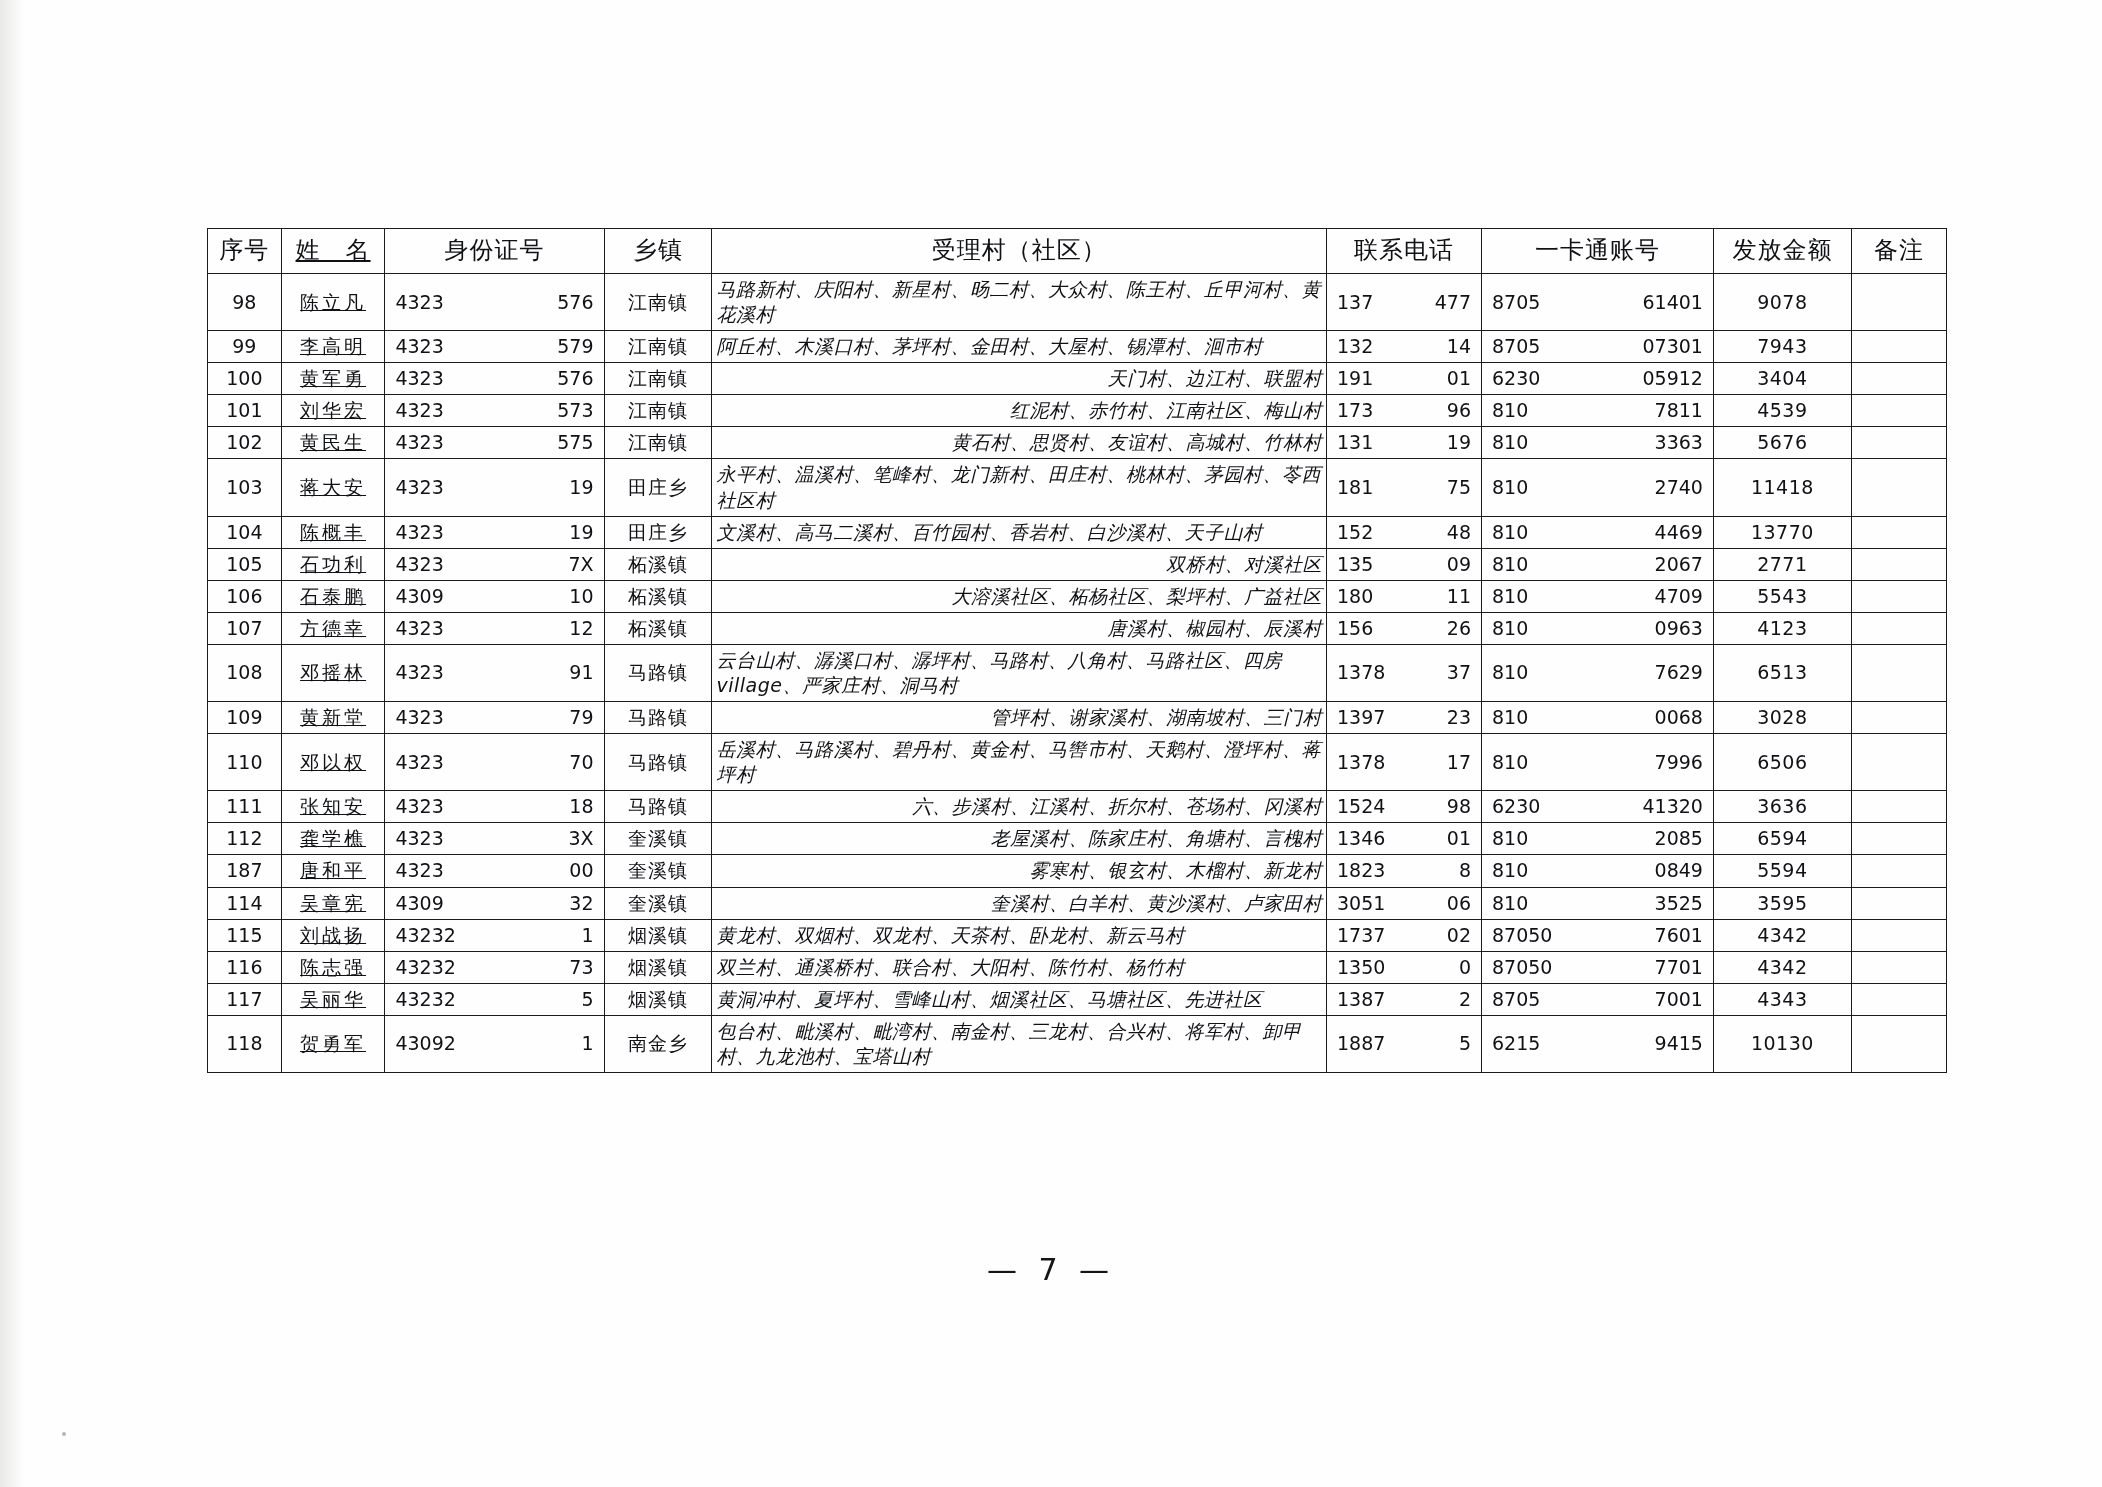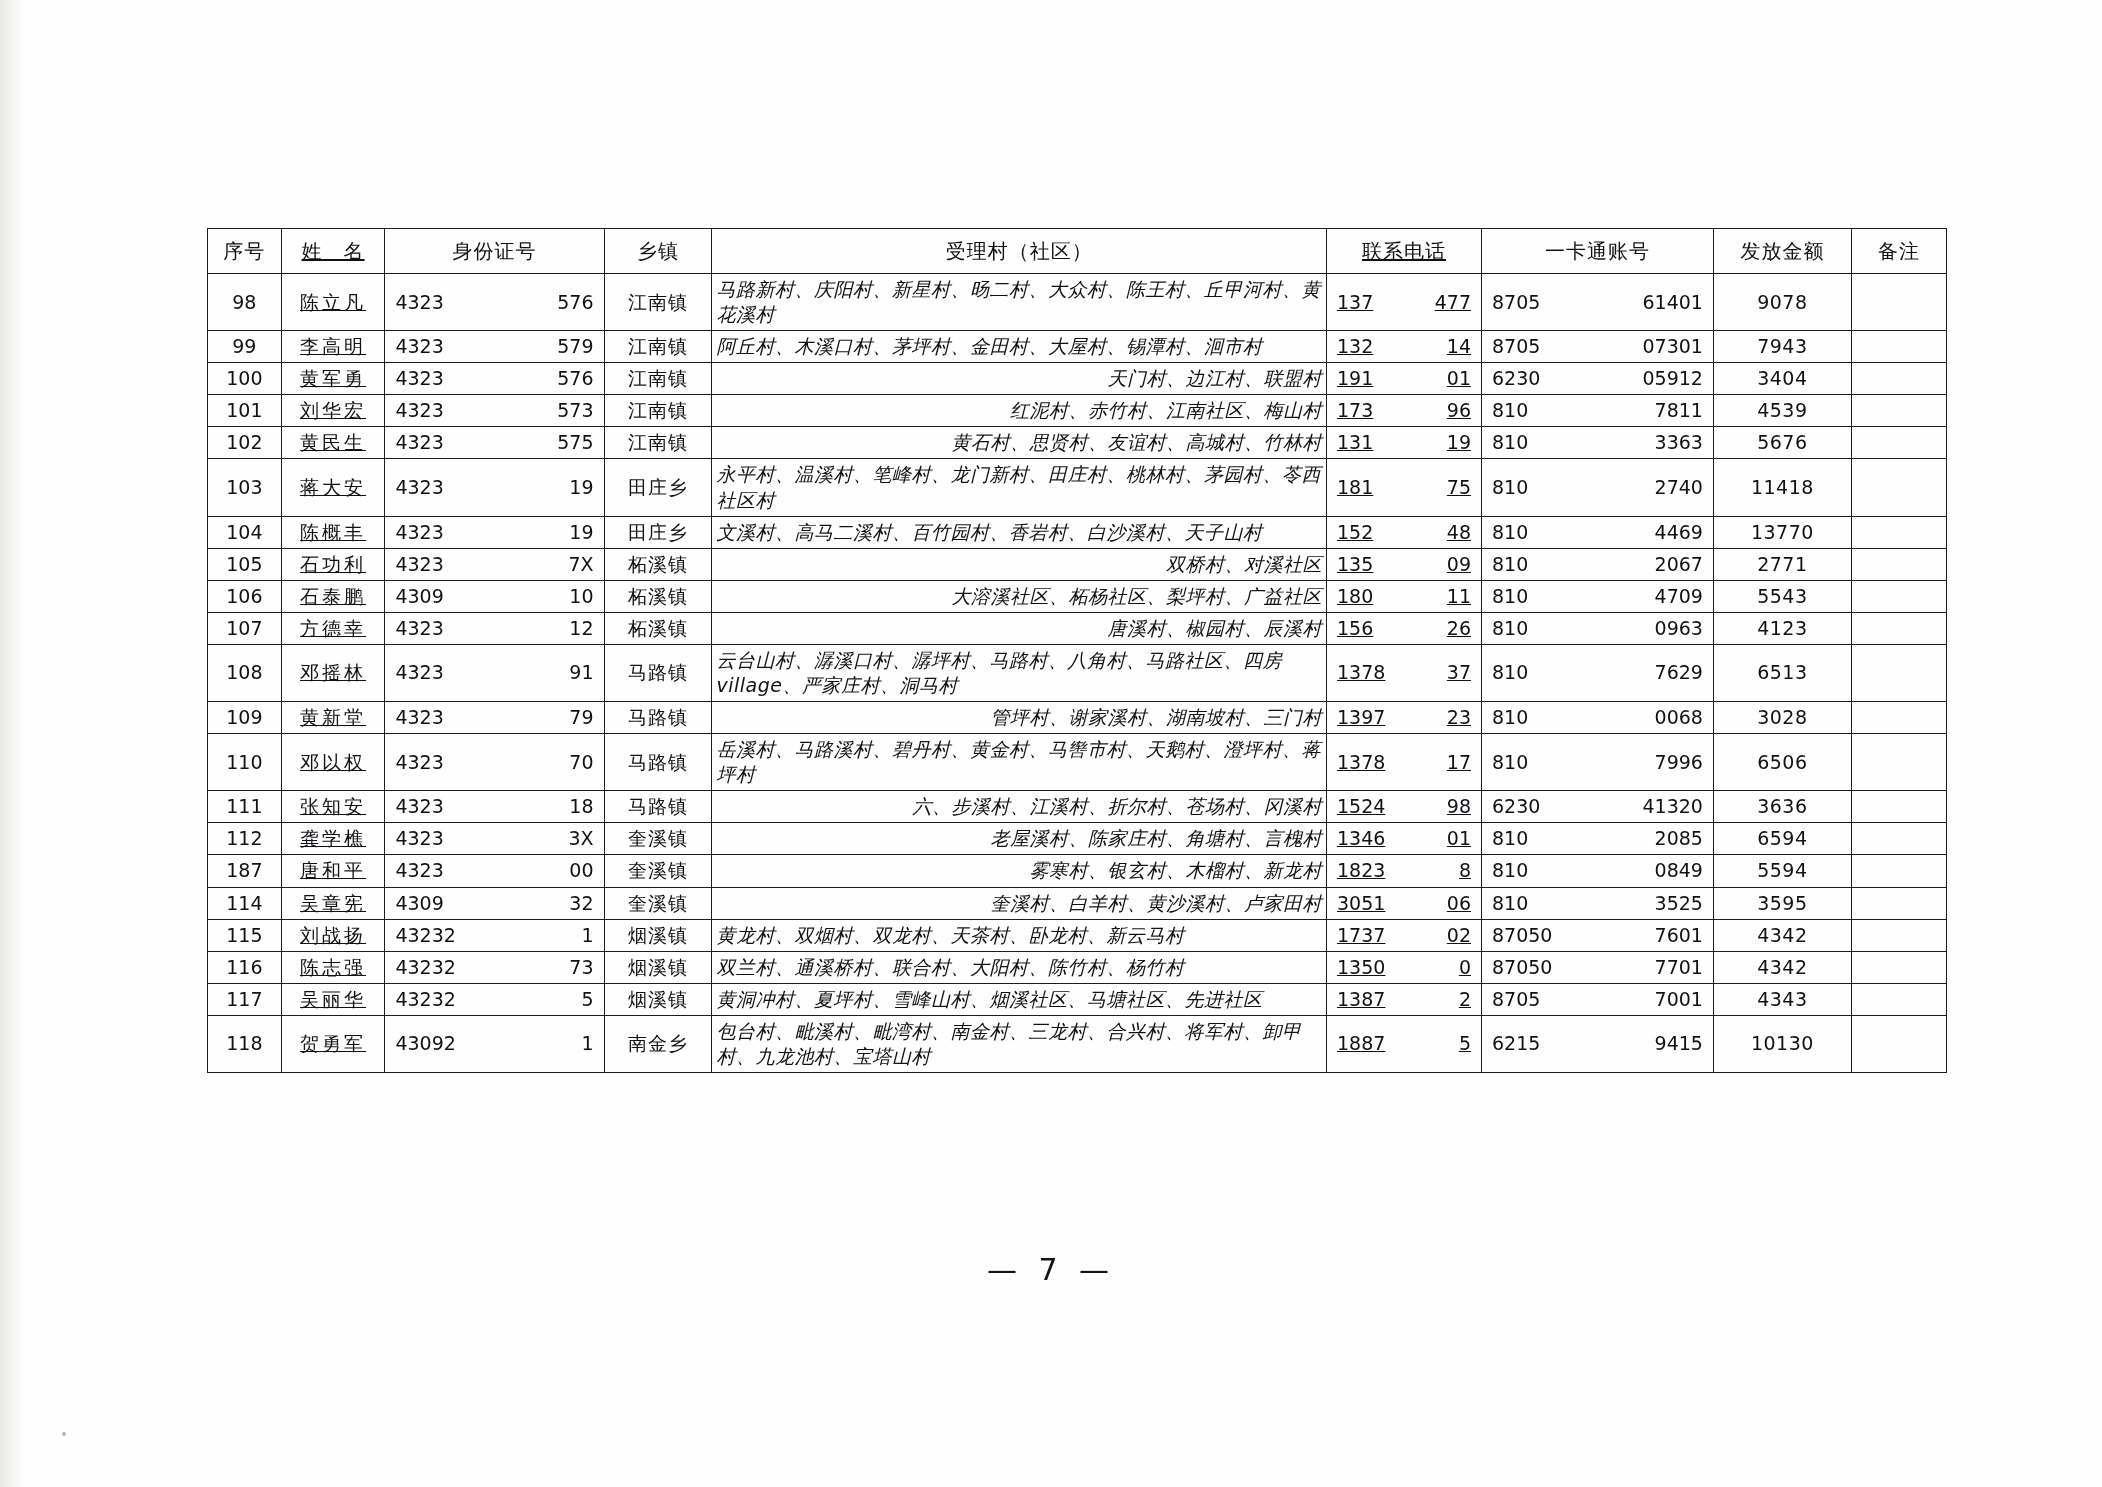--- a/index.html
+++ b/index.html
@@ -52,31 +52,31 @@
   }
   table.reg th, table.reg td {
     border: 1.6px solid #1c1c1c;
     padding: 3px 4px;
     text-align: center;
     vertical-align: middle;
     font-weight: normal;
     color: #101114;
   }
   table.reg th {
-    font-size: 20px;
+    font-size: 24px;
     letter-spacing: 1px;
     height: 36px;
     padding: 4px 2px;
   }
   .c-seq   { width: 64px; }
   .c-name  { width: 92px; letter-spacing: 2px; text-decoration: underline; }
   .c-id    { width: 200px; }
   .c-town  { width: 96px; letter-spacing: 1px; }
   .c-vill  { width: 570px; }
-  .c-tel   { width: 140px; text-decoration: underline; }
+  .c-tel   { width: 140px; }
   .c-card  { width: 212px; }
   .c-amt   { width: 124px; }
   .c-note  { width: 84px; margin-left: 32px; }
 
   .vill-cell {
     padding: 4px 16px;
     letter-spacing: .5px;
     font-style: italic;
   }
   .vill-cell.one { text-align: right; }

